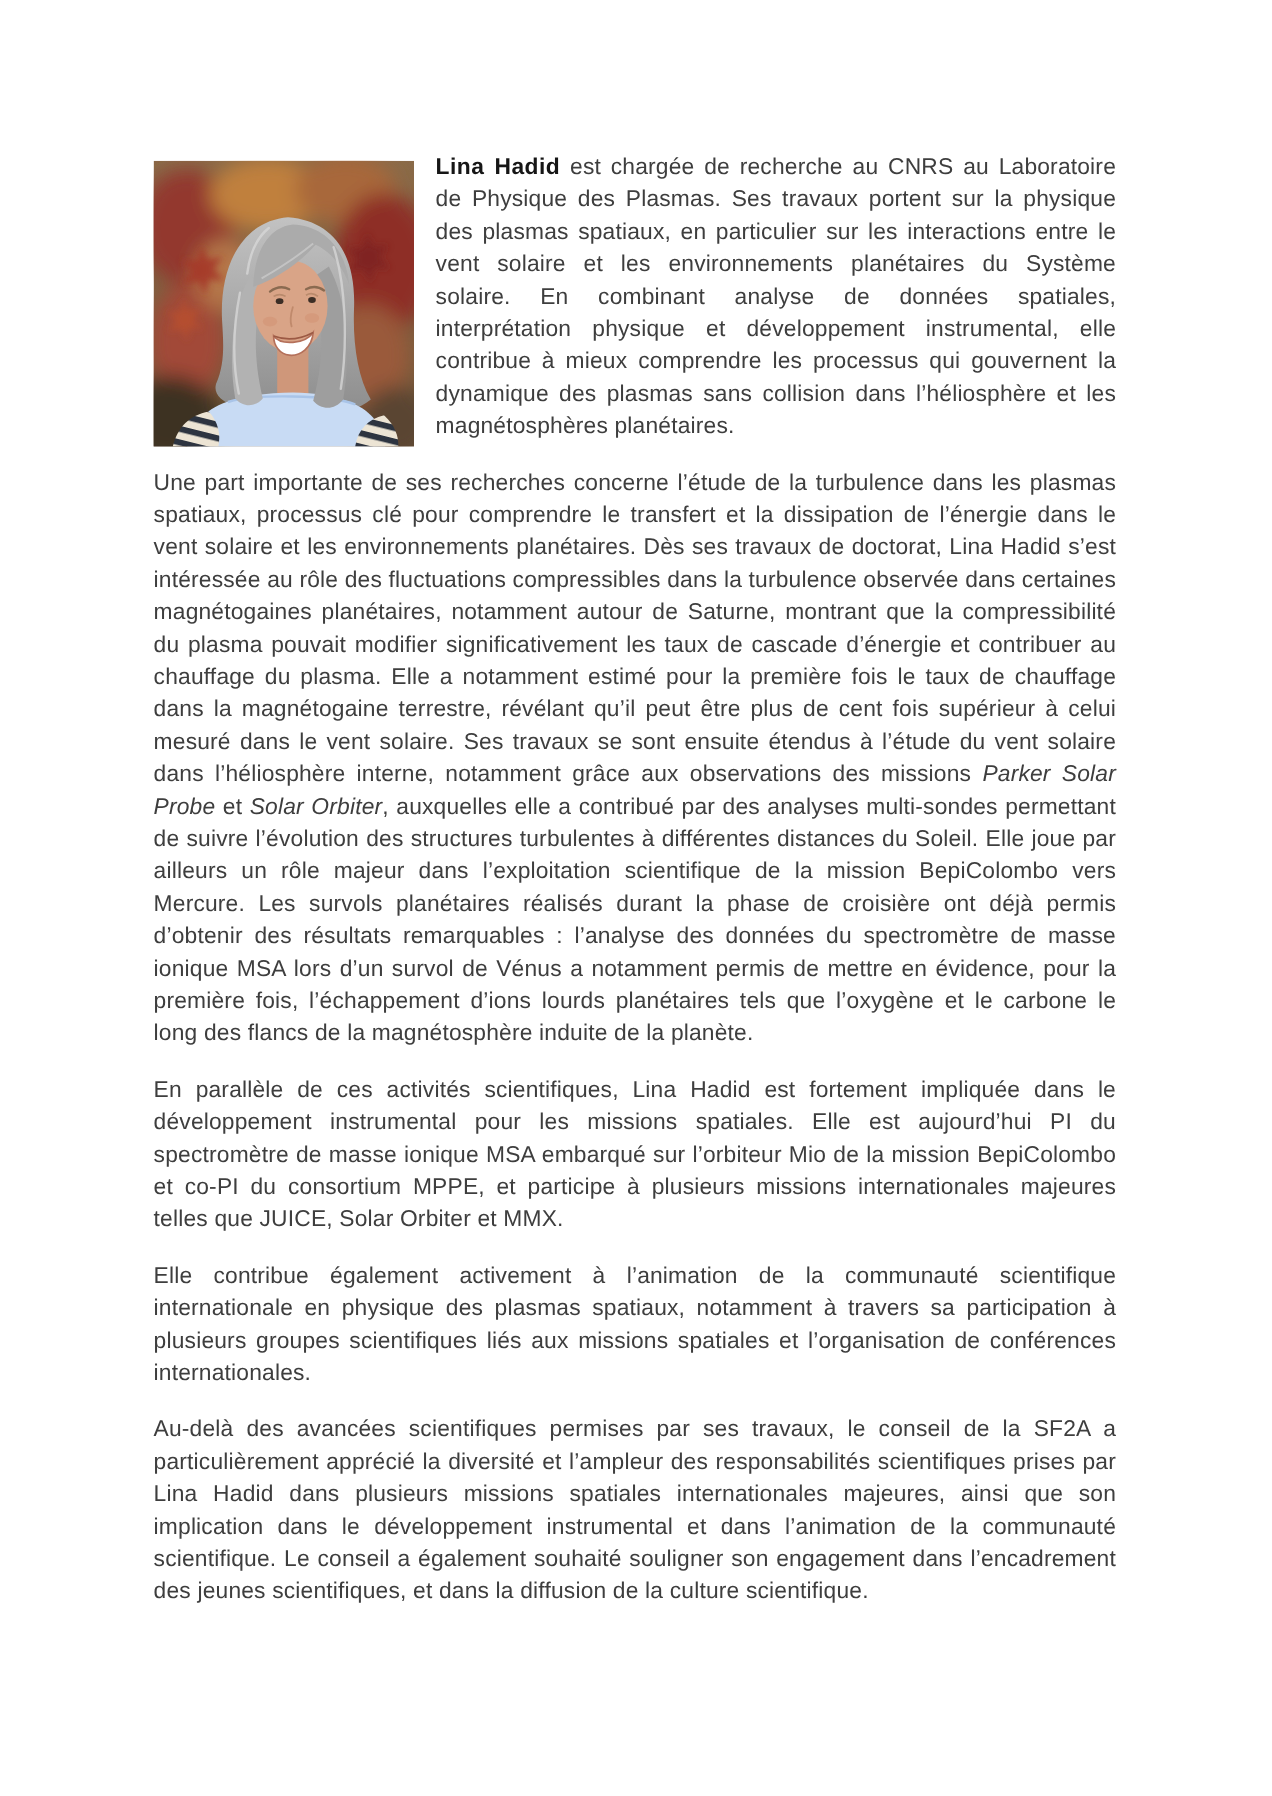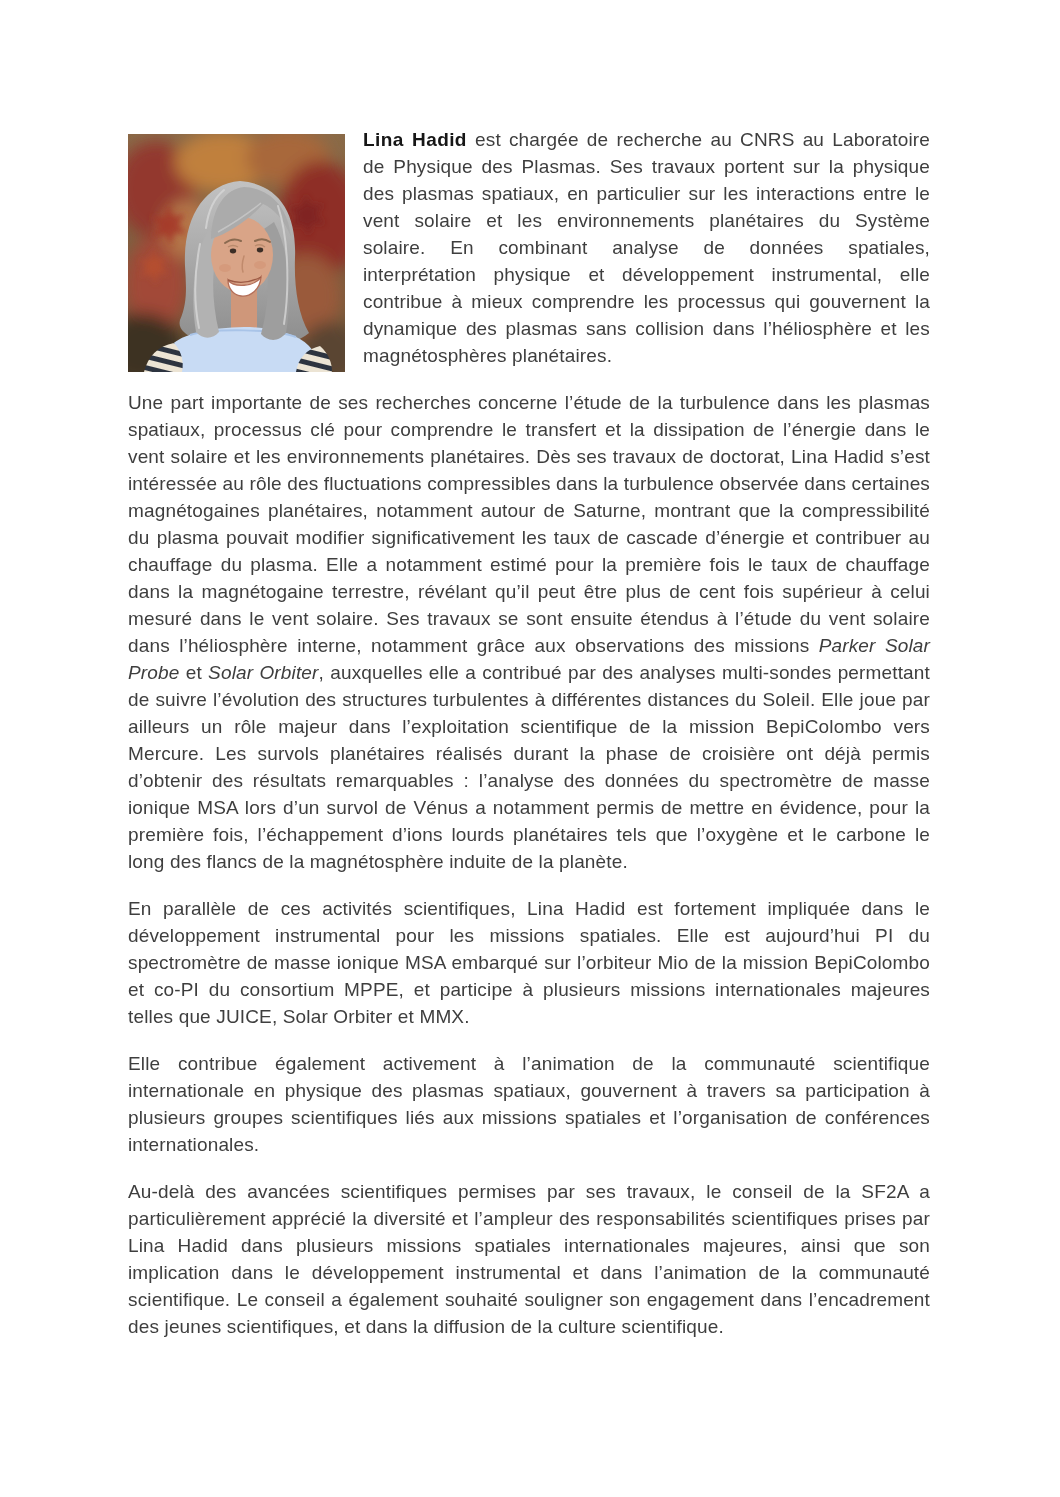--- a/index.html
+++ b/index.html
@@ -129,18 +129,18 @@
           </g>
         </svg>
       </span>
       <span><strong>Lina Hadid</strong><span> est chargée de recherche au CNRS au Laboratoire de Physique des Plasmas. Ses travaux portent sur la physique des plasmas spatiaux, en particulier sur les interactions entre le vent solaire et les environnements planétaires du Système solaire. En combinant analyse de données spatiales, interprétation physique et développement instrumental, elle contribue à mieux comprendre les processus qui gouvernent la dynamique des plasmas sans collision dans l’héliosphère et les magnétosphères planétaires.</span></span>
     </p>
 
     <p class="para"><span>Une part importante de ses recherches concerne l’étude de la turbulence dans les plasmas spatiaux, processus clé pour comprendre le transfert et la dissipation de l’énergie dans le vent solaire et les environnements planétaires. Dès ses travaux de doctorat, Lina Hadid s’est intéressée au rôle des fluctuations compressibles dans la turbulence observée dans certaines magnétogaines planétaires, notamment autour de Saturne, montrant que la compressibilité du plasma pouvait modifier significativement les taux de cascade d’énergie et contribuer au chauffage du plasma. Elle a notamment estimé pour la première fois le taux de chauffage dans la magnétogaine terrestre, révélant qu’il peut être plus de cent fois supérieur à celui mesuré dans le vent solaire. Ses travaux se sont ensuite étendus à l’étude du vent solaire dans l’héliosphère interne, notamment grâce aux observations des missions </span><em>Parker Solar Probe</em><span> et </span><em>Solar Orbiter</em><span>, auxquelles elle a contribué par des analyses multi-sondes permettant de suivre l’évolution des structures turbulentes à différentes distances du Soleil. Elle joue par ailleurs un rôle majeur dans l’exploitation scientifique de la mission BepiColombo vers Mercure. Les survols planétaires réalisés durant la phase de croisière ont déjà permis d’obtenir des résultats remarquables : l’analyse des données du spectromètre de masse ionique MSA lors d’un survol de Vénus a notamment permis de mettre en évidence, pour la première fois, l’échappement d’ions lourds planétaires tels que l’oxygène et le carbone le long des flancs de la magnétosphère induite de la planète.</span></p>
 
     <p class="para"><span>En parallèle de ces activités scientifiques, Lina Hadid est fortement impliquée dans le développement instrumental pour les missions spatiales. Elle est aujourd’hui PI du spectromètre de masse ionique MSA embarqué sur l’orbiteur Mio de la mission BepiColombo et co-PI du consortium MPPE, et participe à plusieurs missions internationales majeures telles que JUICE, Solar Orbiter et MMX.</span></p>
 
-    <p class="para"><span>Elle contribue également activement à l’animation de la communauté scientifique internationale en physique des plasmas spatiaux, gouvernent à travers sa participation à plusieurs groupes scientifiques liés aux missions spatiales et l’organisation de conférences internationales.</span></p>
+    <p class="para"><span>Elle contribue également activement à l’animation de la communauté scientifique internationale en physique des plasmas spatiaux, notamment à travers sa participation à plusieurs groupes scientifiques liés aux missions spatiales et l’organisation de conférences internationales.</span></p>
 
     <p class="para"><span>Au-delà des avancées scientifiques permises par ses travaux, le conseil de la SF2A a particulièrement apprécié la diversité et l’ampleur des responsabilités scientifiques prises par Lina Hadid dans plusieurs missions spatiales internationales majeures, ainsi que son implication dans le développement instrumental et dans l’animation de la communauté scientifique. Le conseil a également souhaité souligner son engagement dans l’encadrement des jeunes scientifiques, et dans la diffusion de la culture scientifique.</span></p>
 
   </div>
 </div>
 
 </body></html>

